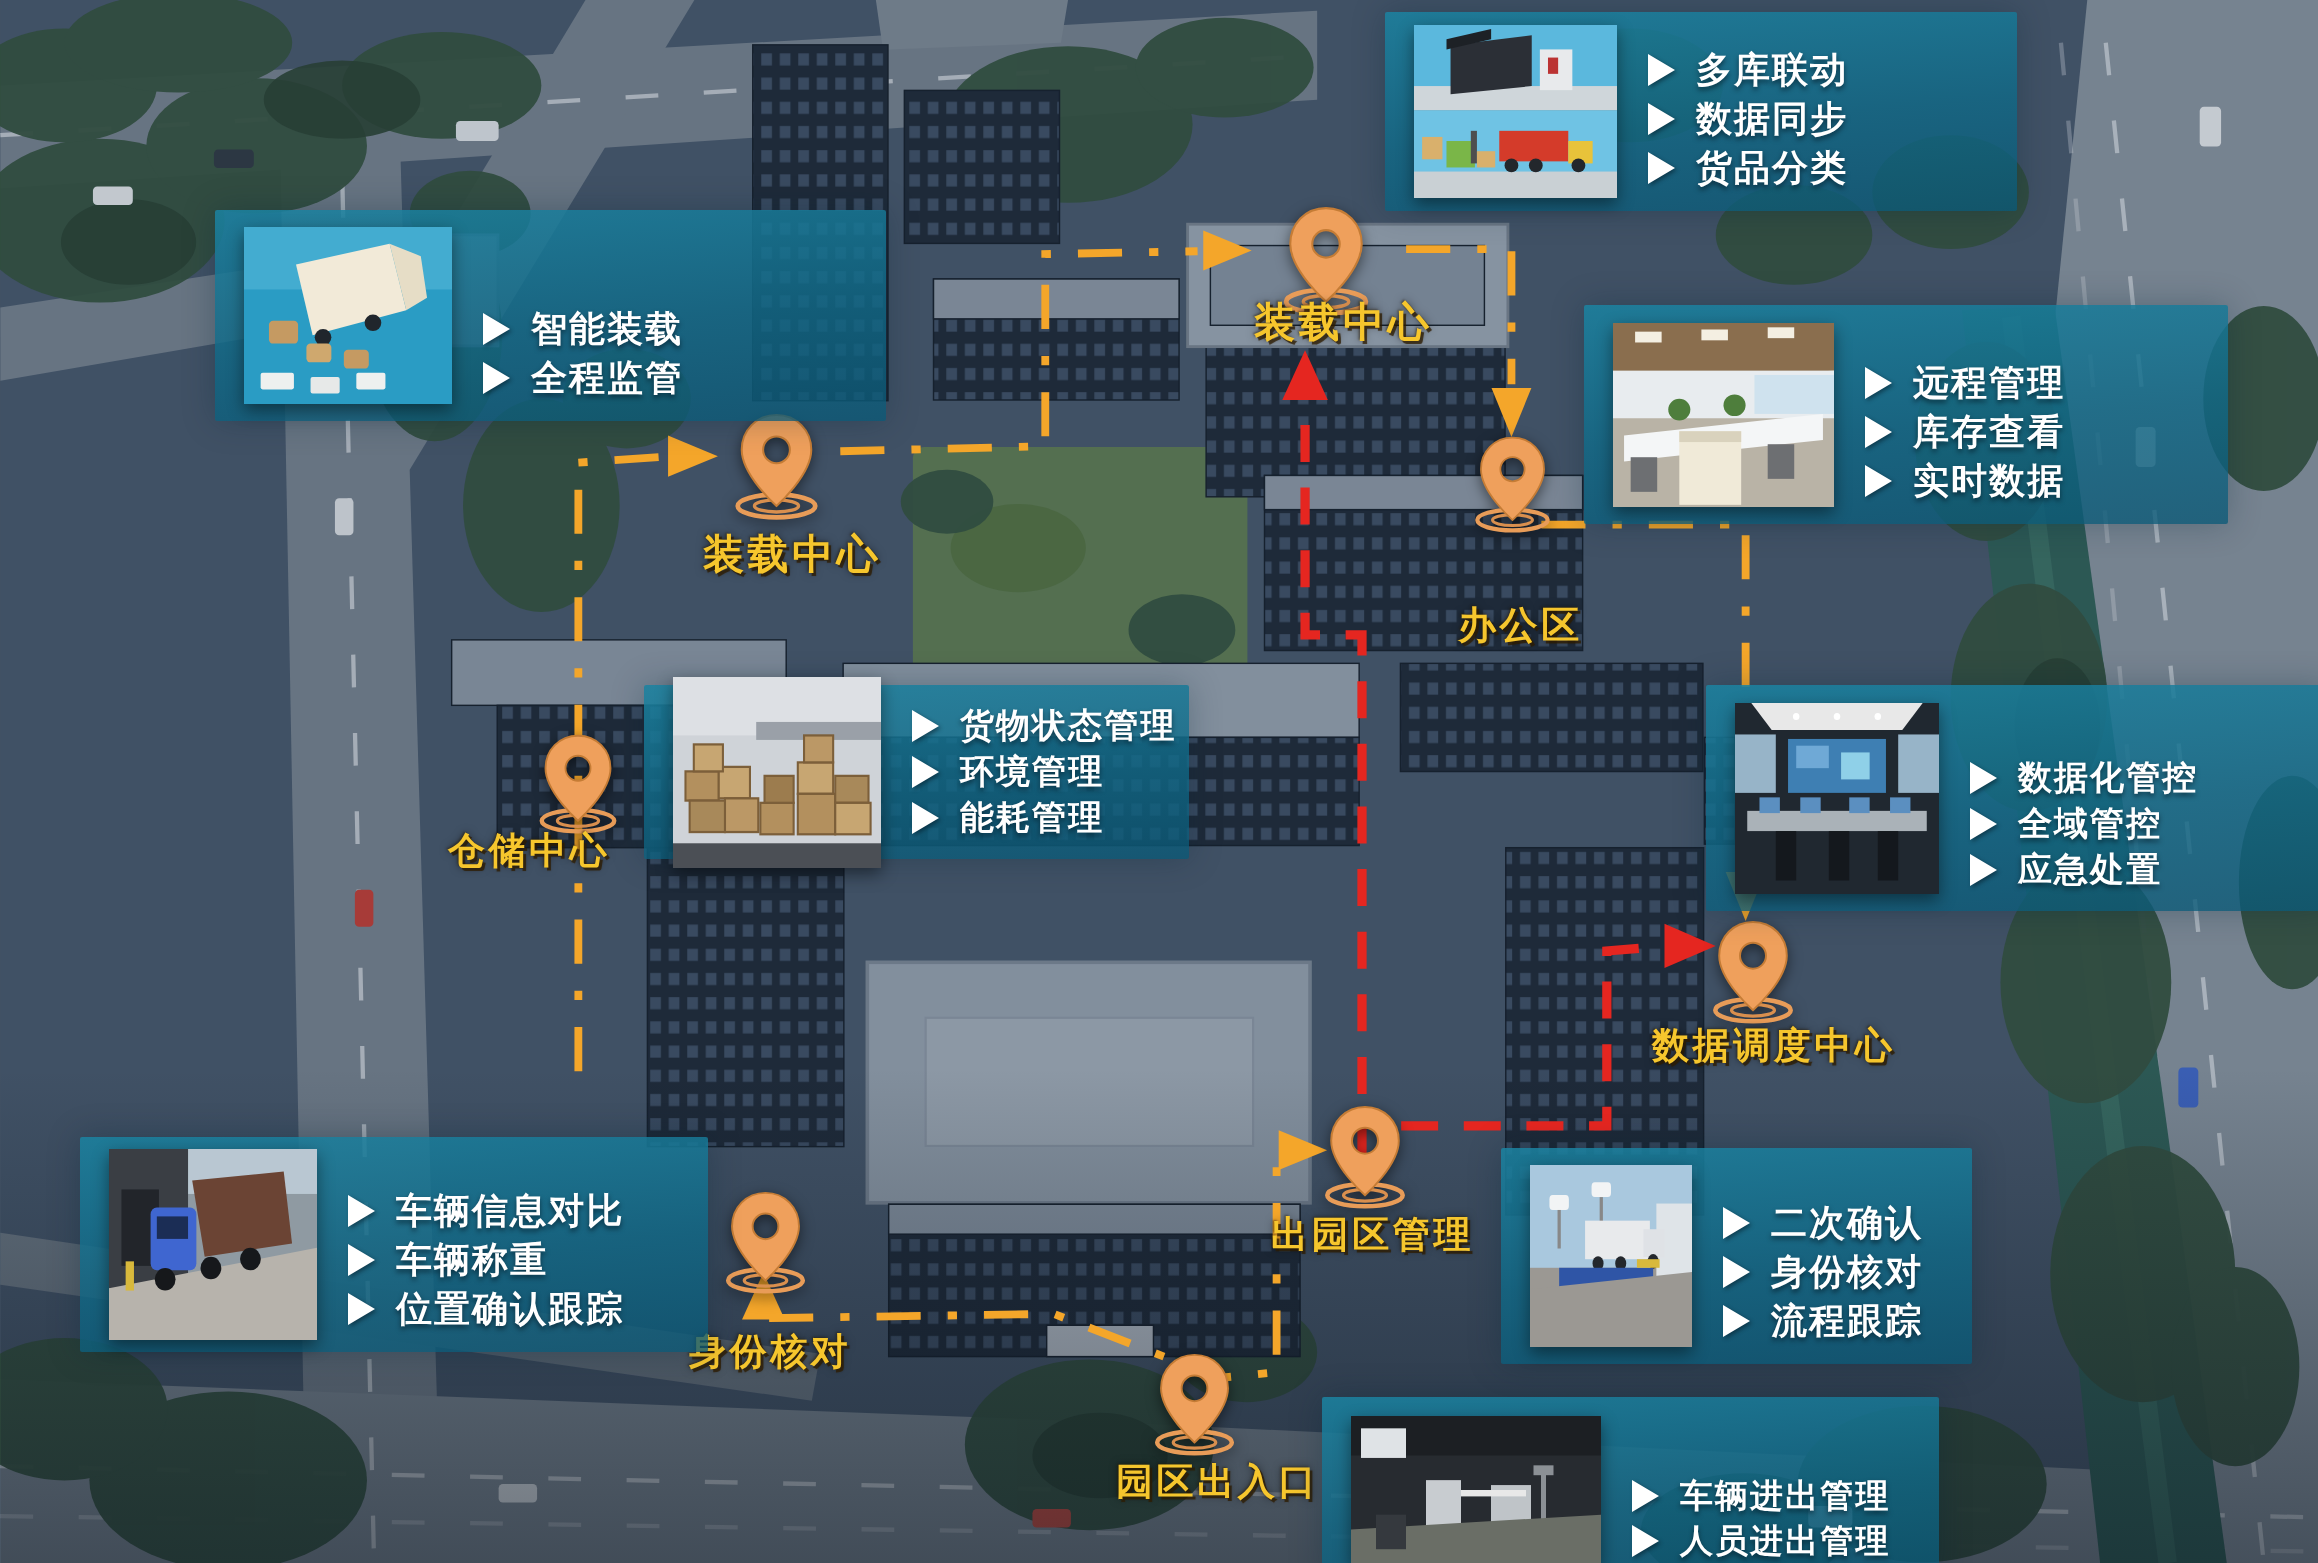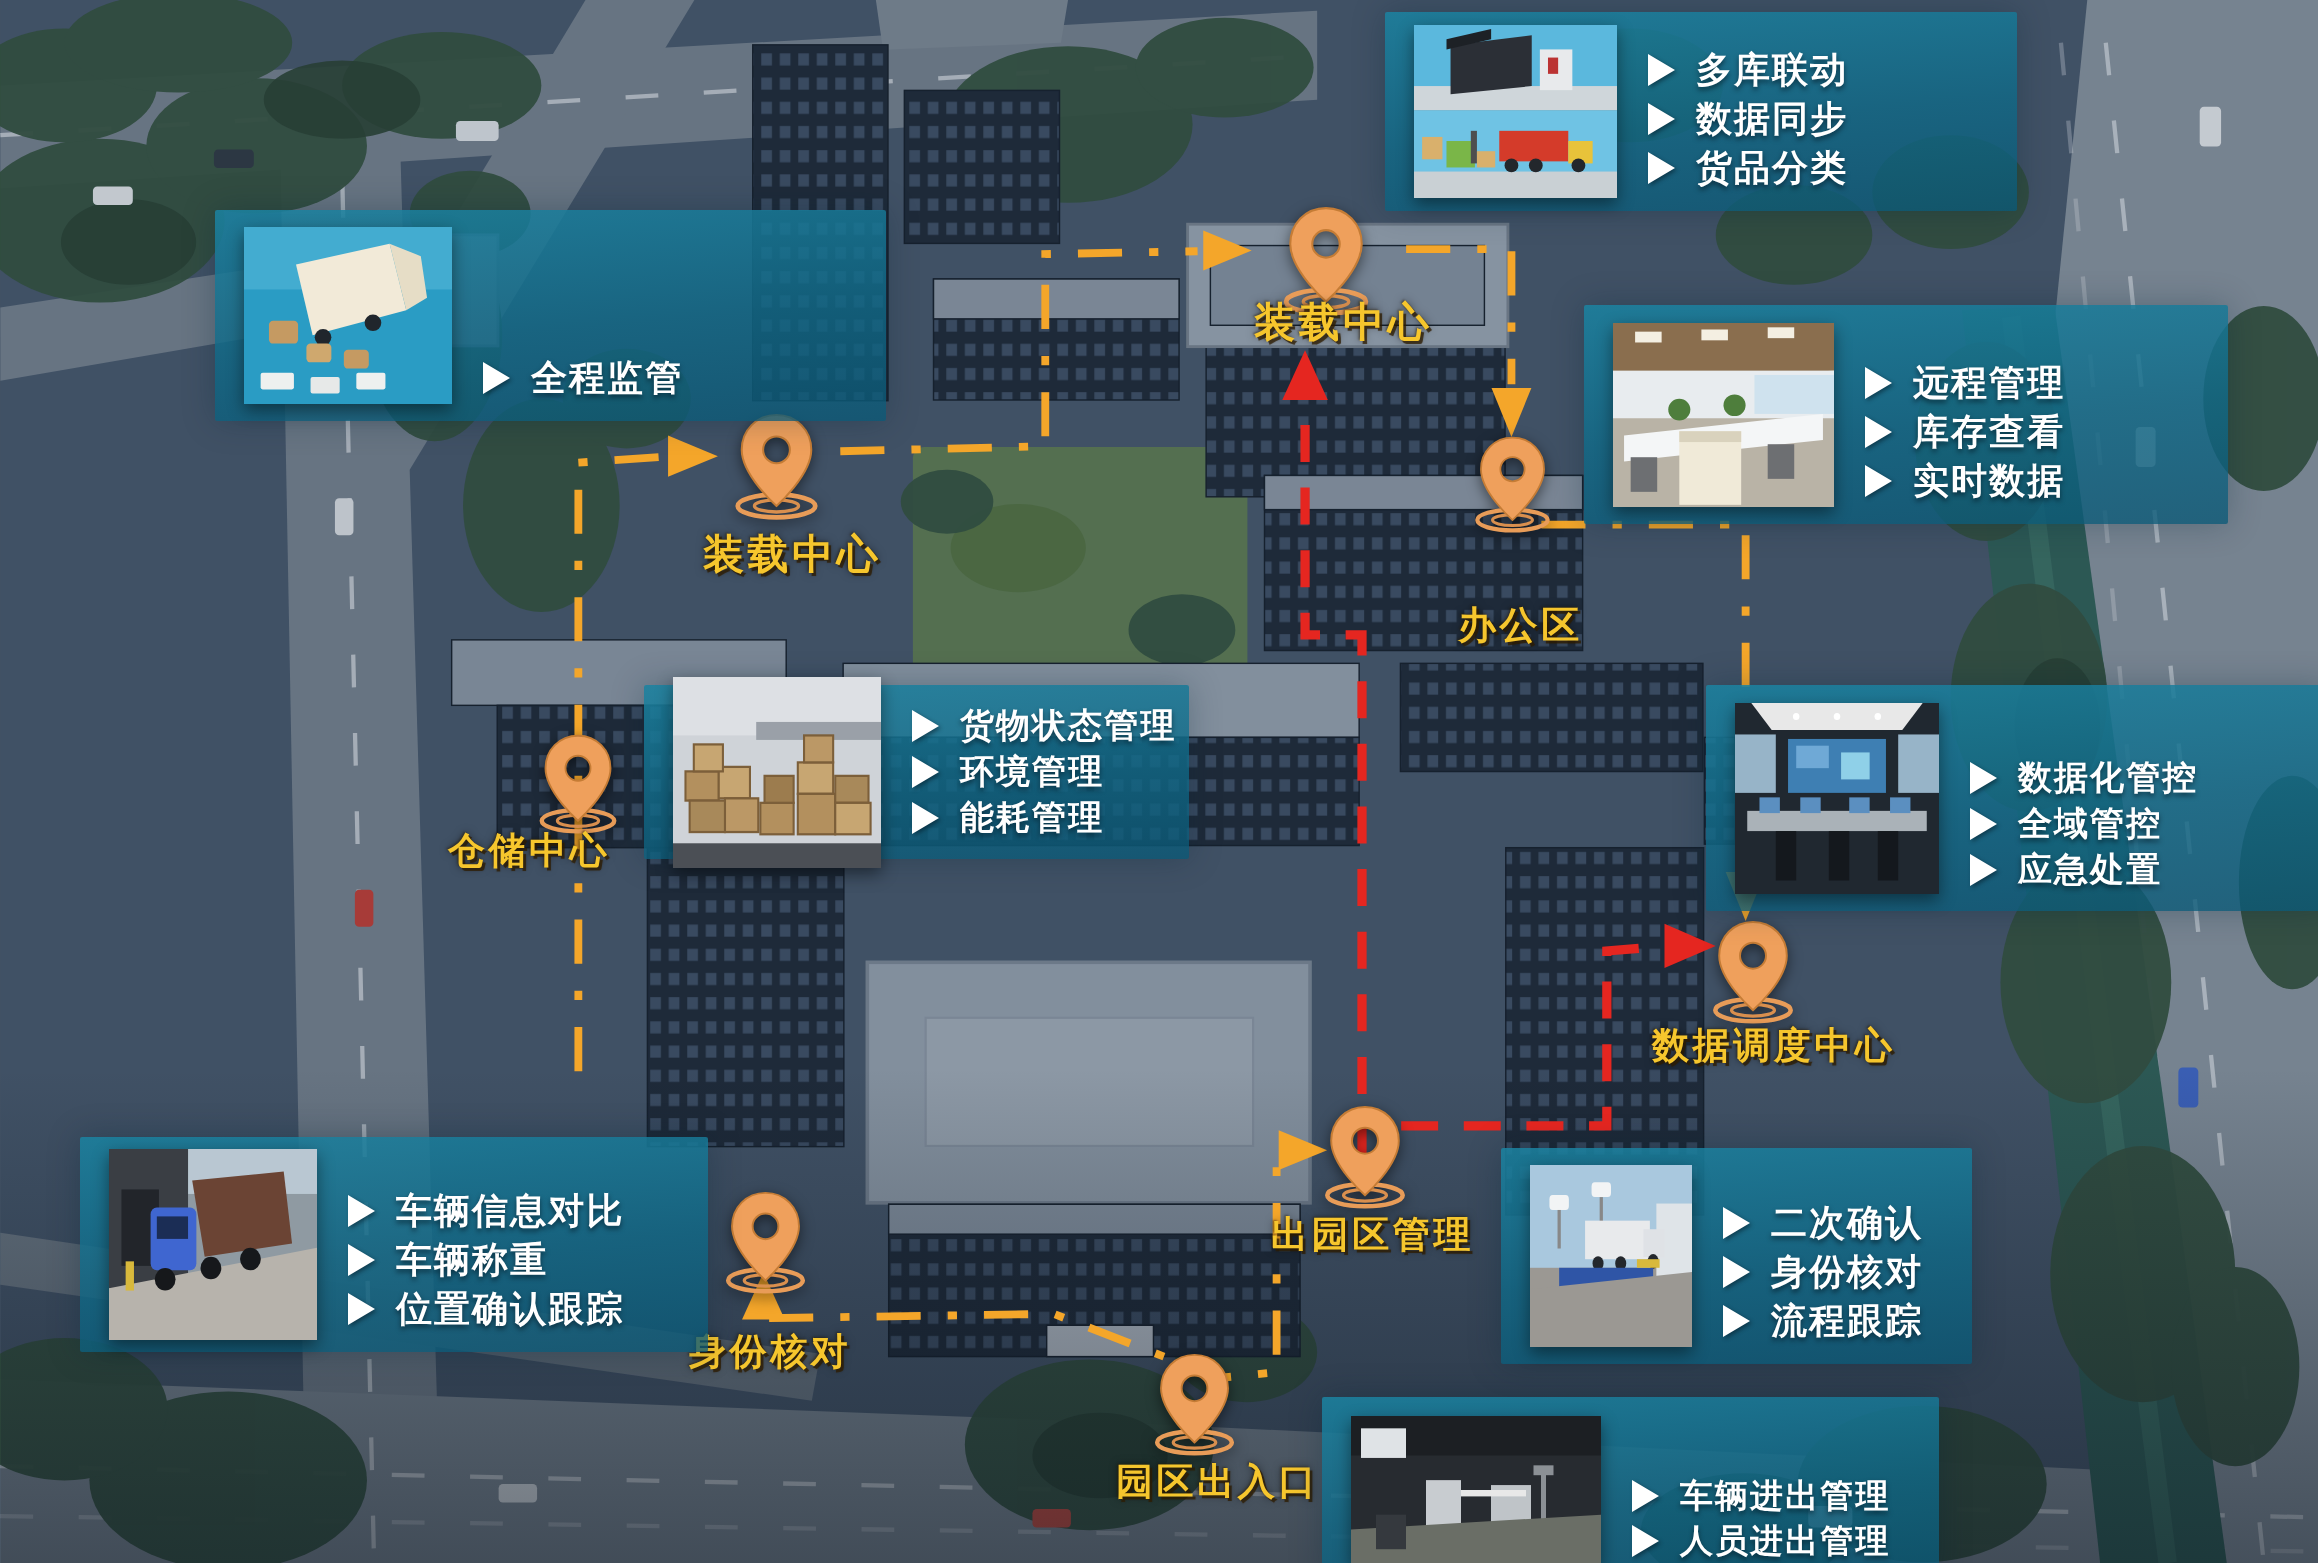--- a/index.html
+++ b/index.html
@@ -281,20 +281,24 @@
       <rect x="12" y="45" width="14" height="11" rx="2" fill="#c59a62"></rect>
       <rect x="30" y="56" width="12" height="9" rx="2" fill="#cfa86e"></rect>
       <rect x="48" y="59" width="12" height="9" rx="2" fill="#c59a62"></rect>
       <rect x="8" y="70" width="16" height="8" rx="1" fill="#eef0ef"></rect>
       <rect x="32" y="72" width="14" height="8" rx="1" fill="#e7e9e8"></rect>
       <rect x="54" y="70" width="14" height="8" rx="1" fill="#eef0ef"></rect>
     </svg>
     <div class="items">
       <div class="item">
           <span class="tri"></span>
+          <span class="txt">智能装载</span>
+        </div>
+      <div class="item">
+          <span class="tri"></span>
           <span class="txt">全程监管</span>
         </div>
     </div>
   </div>
 
   <div class="panel" style="left:1385px;top:12px;width:632px;height:199px;">
     <svg class="thumb" width="203" height="173" viewBox="0 0 100 85" preserveAspectRatio="none">
       <rect width="100" height="42" fill="#5bb8dd"></rect>
       <rect y="30" width="100" height="12" fill="#cfd6da"></rect>
       <polygon points="18,10 58,5 58,30 18,34" fill="#2b2f36"></polygon>

